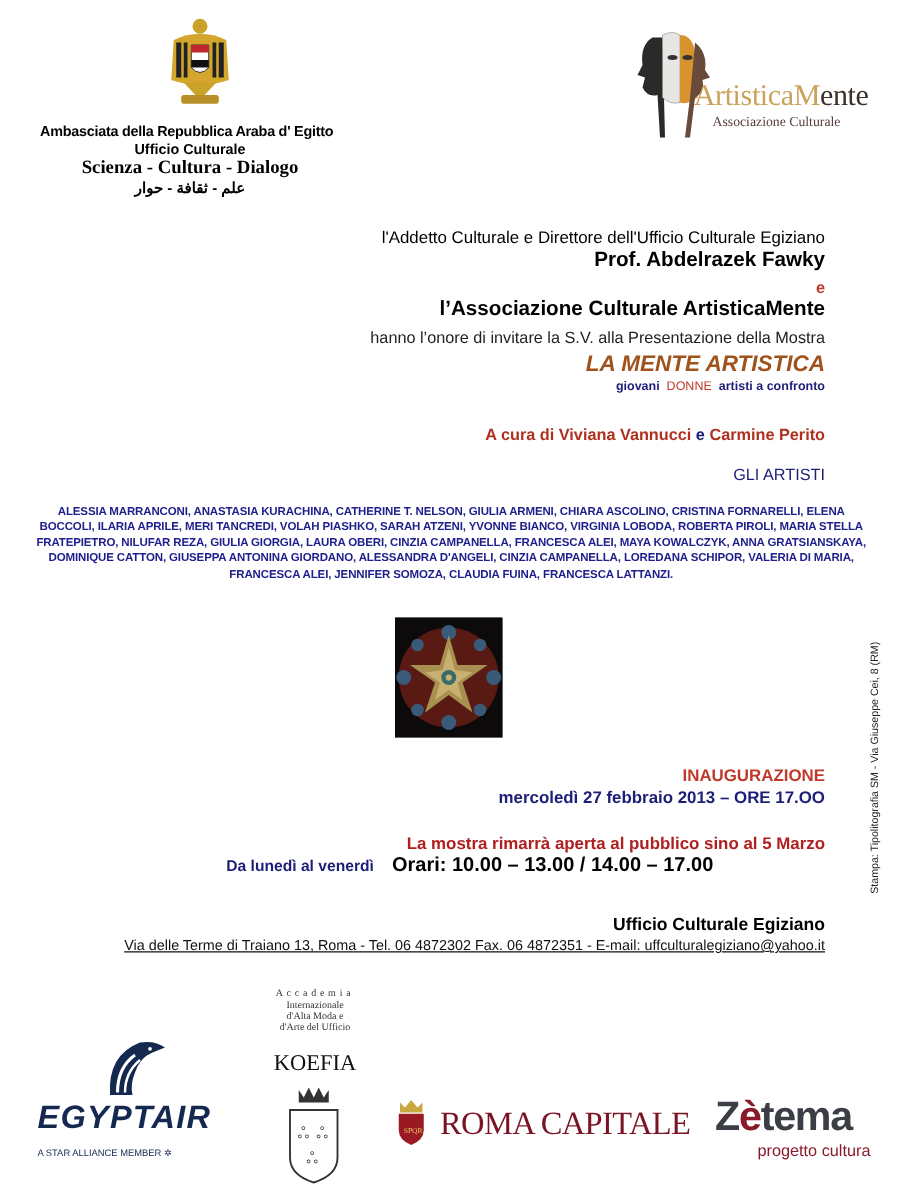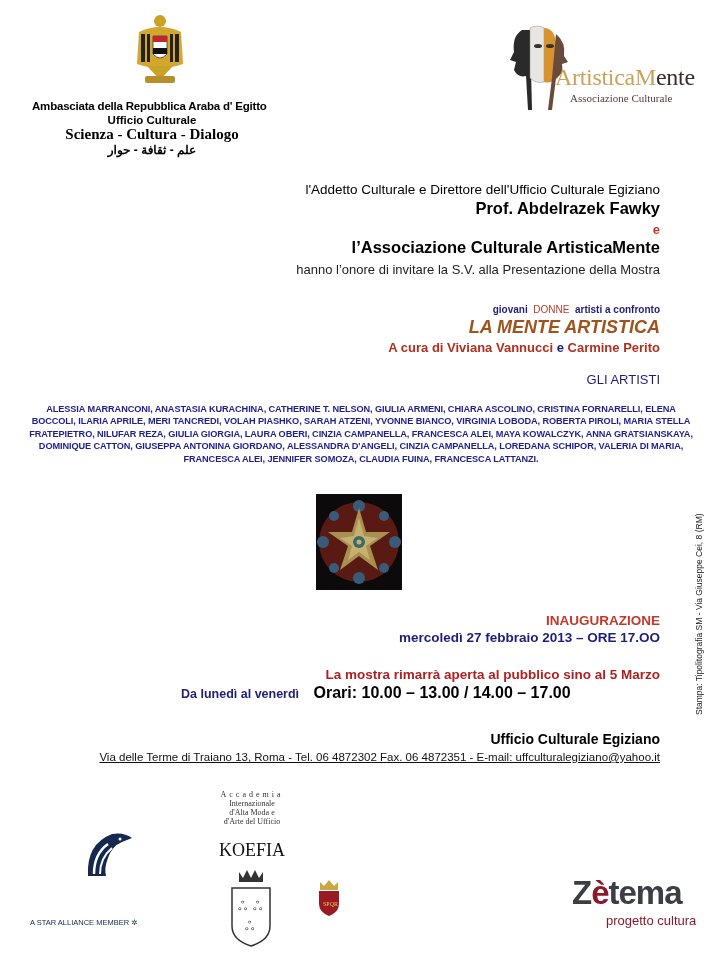--- a/index.html
+++ b/index.html
@@ -20,21 +20,21 @@
     #am-title { left: 555px; top: 64px; font-family: "Liberation Serif", serif; font-size: 24px; color: #3a2e2a; letter-spacing: -0.3px; white-space: nowrap; }
     #am-title .cap { color: #c9a35a; }
     #am-sub { left: 570px; top: 92px; font-family: "Liberation Serif", serif; font-size: 11px; color: #5a3a3a; white-space: nowrap; }
 
     
     #intro-1 { top: 182px; font-size: 13.5px; }
     #intro-name { top: 199px; font-size: 16.5px; font-weight: bold; }
     #intro-e { top: 222px; font-size: 13px; font-weight: bold; color: #c0392b; }
     #intro-assoc { top: 238px; font-size: 16.5px; font-weight: bold; }
     #intro-invite { top: 262px; font-size: 13px; color: #222; }
-    #title { top: 281px; font-size: 18px; font-weight: bold; font-style: italic; color: #a0521c; margin-top: 36px; }
+    #title { top: 281px; font-size: 18px; font-weight: bold; font-style: italic; color: #a0521c; }
     #subtitle { top: 304px; font-size: 10px; font-weight: bold; color: #1e1e78; }
     #subtitle .donne { color: #c0392b; font-weight: normal; }
     #curators { top: 340px; font-size: 13px; font-weight: bold; color: #b03020; }
     #curators .e { color: #1e1e78; }
     #artists-h { top: 372px; font-size: 13px; color: #1e1e78; }
     #artists { top: 403px; left: 26px; width: 670px; text-align: center; font-size: 9.2px; font-weight: bold; color: #1e1e8c; line-height: 12.4px; letter-spacing: -0.1px; }
 
     
     #artwork { left: 316px; top: 494px; width: 86px; height: 96px; background: #0c0a0a; }
 
@@ -165,20 +165,21 @@
 
 <div id="egyptair" class="abs">
   <div id="ea-bird">
     <svg width="55" height="48" viewBox="0 0 55 48">
       <path d="M10 46 Q8 14 34 4 Q46 2 54 8 L44 12 Q34 16 30 28 Q26 38 28 46 Z" fill="#142850"></path>
       <path d="M16 44 Q16 24 30 14" stroke="#fff" stroke-width="2.5" fill="none"></path>
       <path d="M22 44 Q22 28 34 18" stroke="#fff" stroke-width="2" fill="none"></path>
       <circle cx="42" cy="9" r="1.5" fill="#fff"></circle>
     </svg>
   </div>
+  <div id="ea-word">EGYPTAIR</div>
   <div id="ea-star"><span>A STAR ALLIANCE MEMBER</span> <span>✲</span></div>
 </div>
 
 <div id="koefia" class="abs">
   <div id="koefia-lines">
     <div>Accademia</div>
     <div>Internazionale</div>
     <div>d'Alta Moda e</div>
     <div>d'Arte del Ufficio</div>
   </div>
@@ -195,18 +196,19 @@
 </div>
 
 <div id="roma" class="abs">
   <div id="roma-shield">
     <svg width="22" height="36" viewBox="0 0 22 36">
       <path d="M2 2 L6 6 L11 0 L16 6 L20 2 L20 10 H2 Z" fill="#c9a840"></path>
       <path d="M1 11 H21 V24 Q21 32 11 36 Q1 32 1 24 Z" fill="#9a1a24"></path>
       <text x="5" y="26" font-size="6" fill="#e8c860" font-family="Liberation Serif, serif">SPQR</text>
     </svg>
   </div>
+  <div id="roma-text">ROMA CAPITALE</div>
 </div>
 
 <div id="zetema" class="abs">
   <div id="zetema-word"><span>Z</span><span class="zeta-e">è</span><span>tema</span></div>
   <div id="zetema-sub">progetto cultura</div>
 </div>
 
 </body></html>

